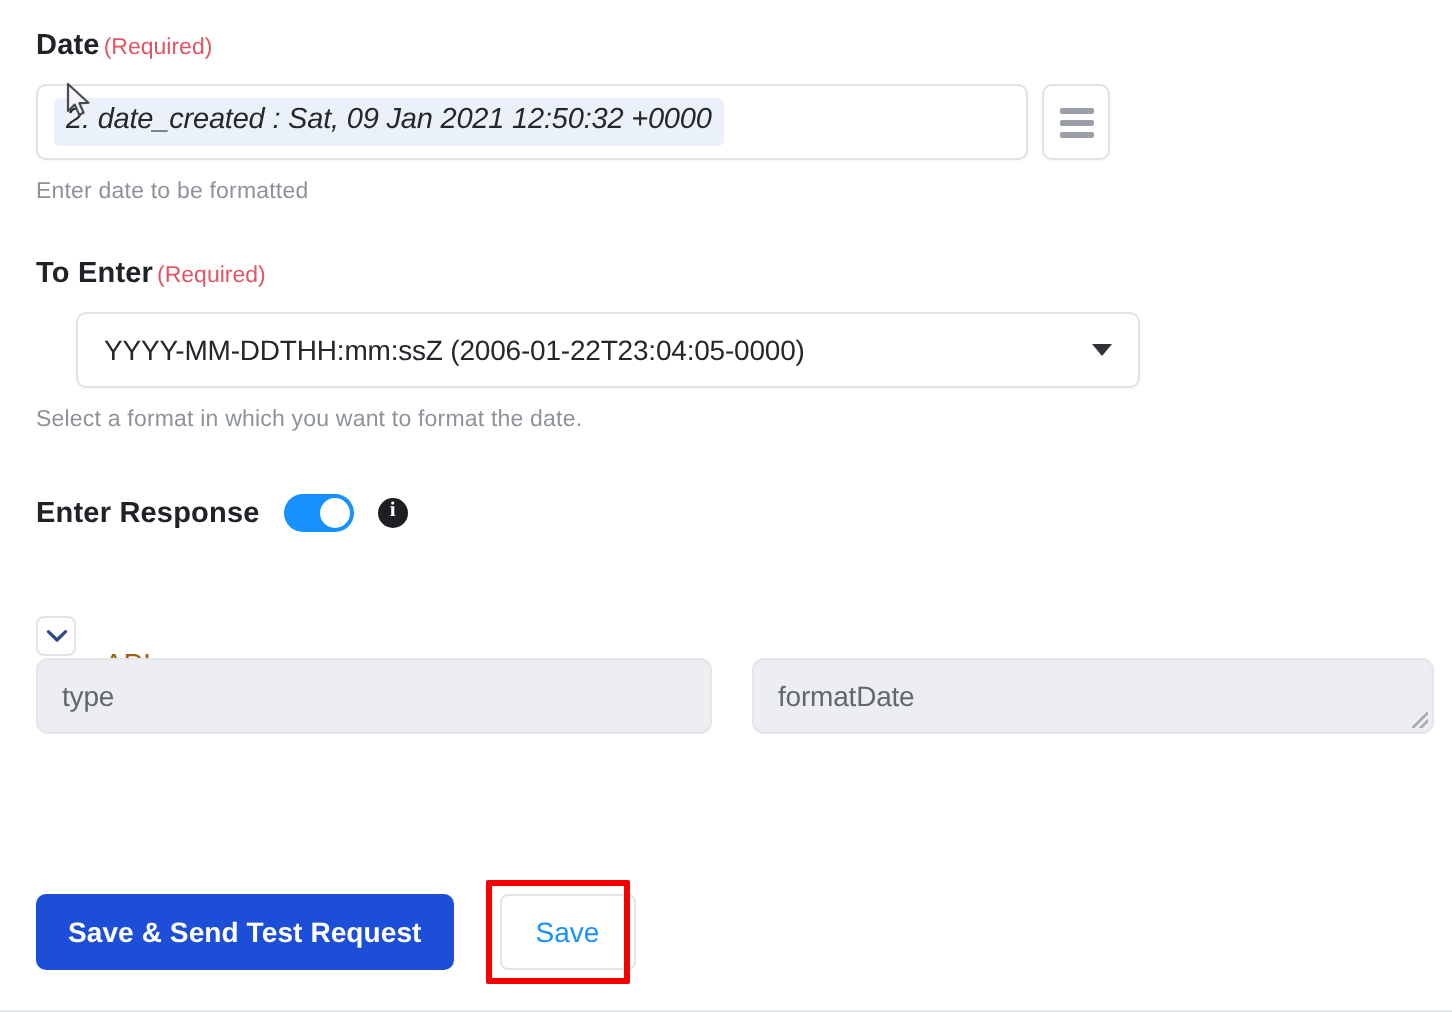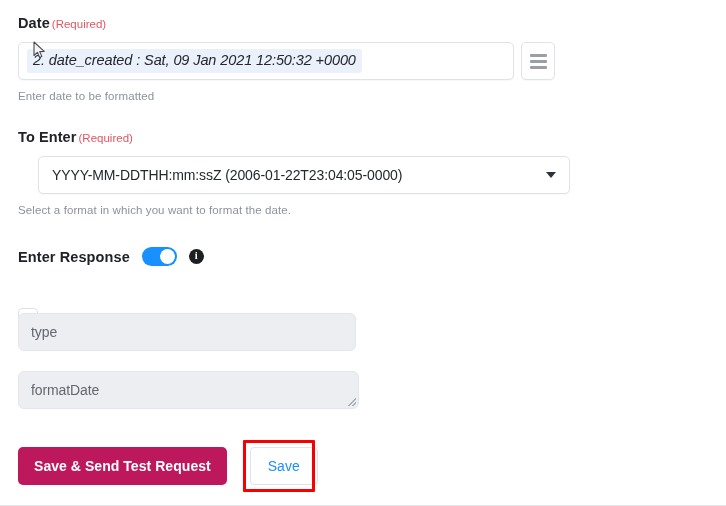--- a/index.html
+++ b/index.html
@@ -251,21 +251,21 @@
   
   .footer {
     position: absolute;
     left: 18px;
     display: flex;
     align-items: center;
   }
   .btn-primary {
     height: 38px;
     box-sizing: border-box;
-    background: #be185d;
+    background: #1d4ed8;
     color: #ffffff;
     border: none;
     border-radius: 5px;
     font-family: "Liberation Sans", sans-serif;
     font-size: 14px;
     font-weight: 700;
     letter-spacing: .05px;
     padding: 0 16px;
     cursor: pointer;
     white-space: nowrap;
@@ -355,21 +355,21 @@
 
   <div class="api-row" style="top:294px;">
     <span class="collapse-btn">
       <svg width="11" height="8" viewBox="0 0 11 8">
         <path d="M1.2 1.8 L5.5 6.0 L9.8 1.8" fill="none" stroke="#2a4a8a" stroke-width="1.6" stroke-linecap="round" stroke-linejoin="round"></path>
       </svg>
     </span>
     <span class="api-title">API response</span>
   </div>
 
-  <div class="resp-row" style="top:313px;flex-direction:column;">
+  <div class="resp-row" style="top:329px;">
     <div class="resp-field resp-key">type</div>
     <div class="resp-field resp-val">formatDate</div>
   </div>
 
 
   <div class="footer" style="top:447px;">
     <button class="btn-primary">Save &amp; Send Test Request</button>
     <span class="save-wrap">
       <button class="btn-secondary">Save</button>
       <span class="annotation-box"></span>

